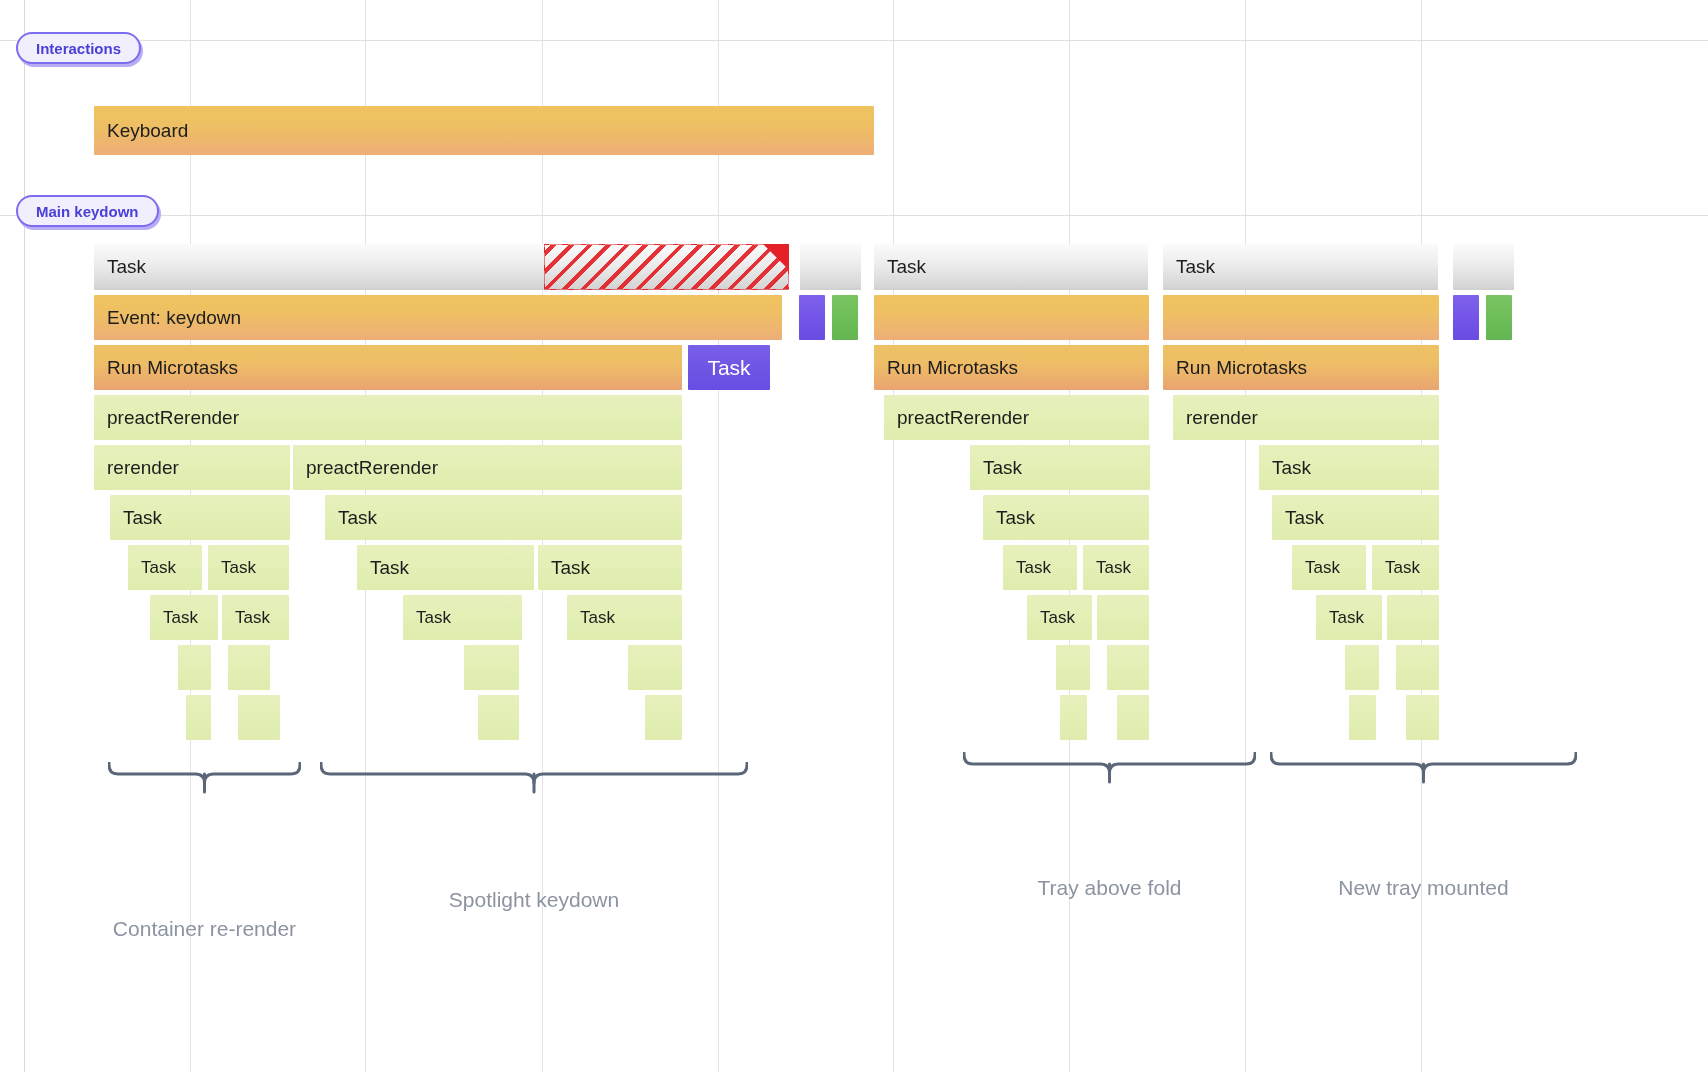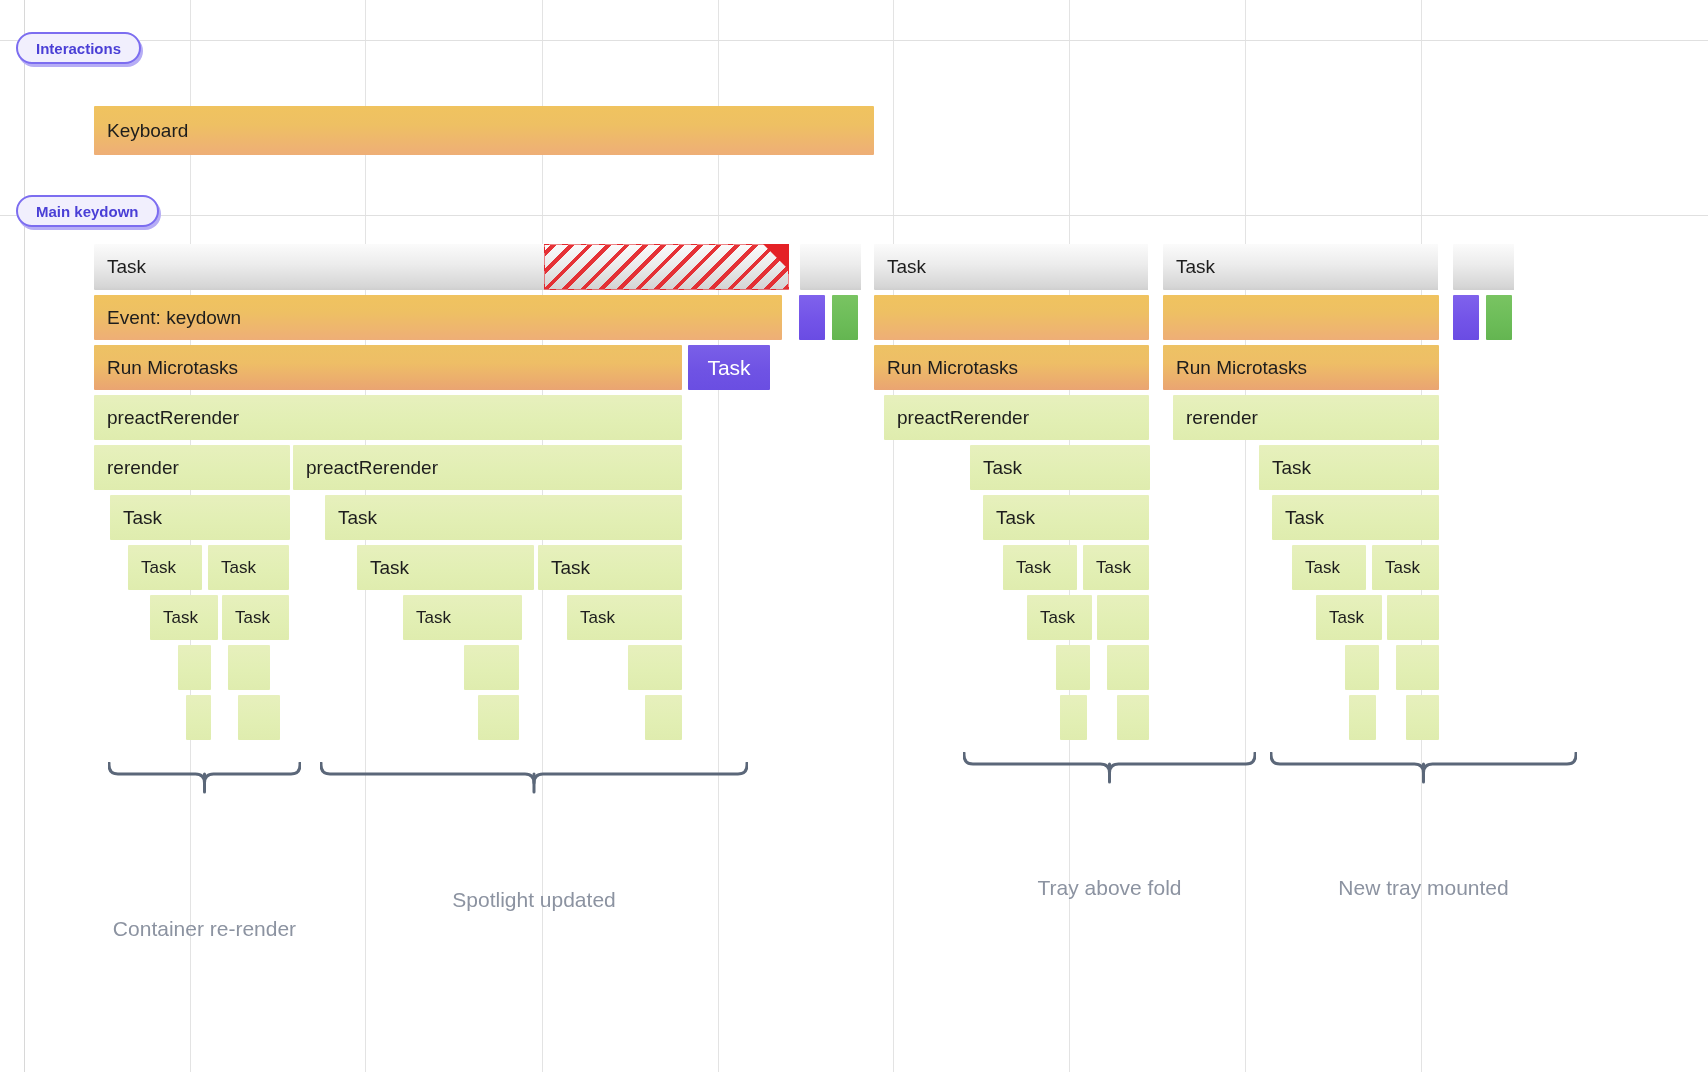--- a/index.html
+++ b/index.html
@@ -212,21 +212,21 @@
   <div id="annlayer">
       <svg width="193" height="34" class="brace" style="left: 108px; top: 762px;">
         <path d="M1,1 V3 Q1,12 10,12 H87.5 Q96.5,12 96.5,21 V21 M96.5,21 V21 Q96.5,12 105.5,12 H183 Q192,12 192,3 V1" fill="none" stroke="#5b6779" stroke-width="3" stroke-linecap="round"></path>
         <path d="M96.5,12 V30" fill="none" stroke="#5b6779" stroke-width="3" stroke-linecap="round"></path>
       </svg>
       <div class="caption" style="left: 108px; top: 888px; width: 193px; margin-top: 29px;">Container re-render</div>
       <svg width="428" height="34" class="brace" style="left: 320px; top: 762px;">
         <path d="M1,1 V3 Q1,12 10,12 H205 Q214,12 214,21 V21 M214,21 V21 Q214,12 223,12 H418 Q427,12 427,3 V1" fill="none" stroke="#5b6779" stroke-width="3" stroke-linecap="round"></path>
         <path d="M214,12 V30" fill="none" stroke="#5b6779" stroke-width="3" stroke-linecap="round"></path>
       </svg>
-      <div class="caption" style="left: 320px; top: 888px; width: 428px;">Spotlight updated</div>
+      <div class="caption" style="left: 320px; top: 888px; width: 428px;">Spotlight keydown</div>
       <svg width="293" height="34" class="brace" style="left: 963px; top: 752px;">
         <path d="M1,1 V3 Q1,12 10,12 H137.5 Q146.5,12 146.5,21 V21 M146.5,21 V21 Q146.5,12 155.5,12 H283 Q292,12 292,3 V1" fill="none" stroke="#5b6779" stroke-width="3" stroke-linecap="round"></path>
         <path d="M146.5,12 V30" fill="none" stroke="#5b6779" stroke-width="3" stroke-linecap="round"></path>
       </svg>
       <div class="caption" style="left: 963px; top: 876px; width: 293px;">Tray above fold</div>
       <svg width="307" height="34" class="brace" style="left: 1270px; top: 752px;">
         <path d="M1,1 V3 Q1,12 10,12 H144.5 Q153.5,12 153.5,21 V21 M153.5,21 V21 Q153.5,12 162.5,12 H297 Q306,12 306,3 V1" fill="none" stroke="#5b6779" stroke-width="3" stroke-linecap="round"></path>
         <path d="M153.5,12 V30" fill="none" stroke="#5b6779" stroke-width="3" stroke-linecap="round"></path>
       </svg>
       <div class="caption" style="left: 1270px; top: 876px; width: 307px;">New tray mounted</div>

